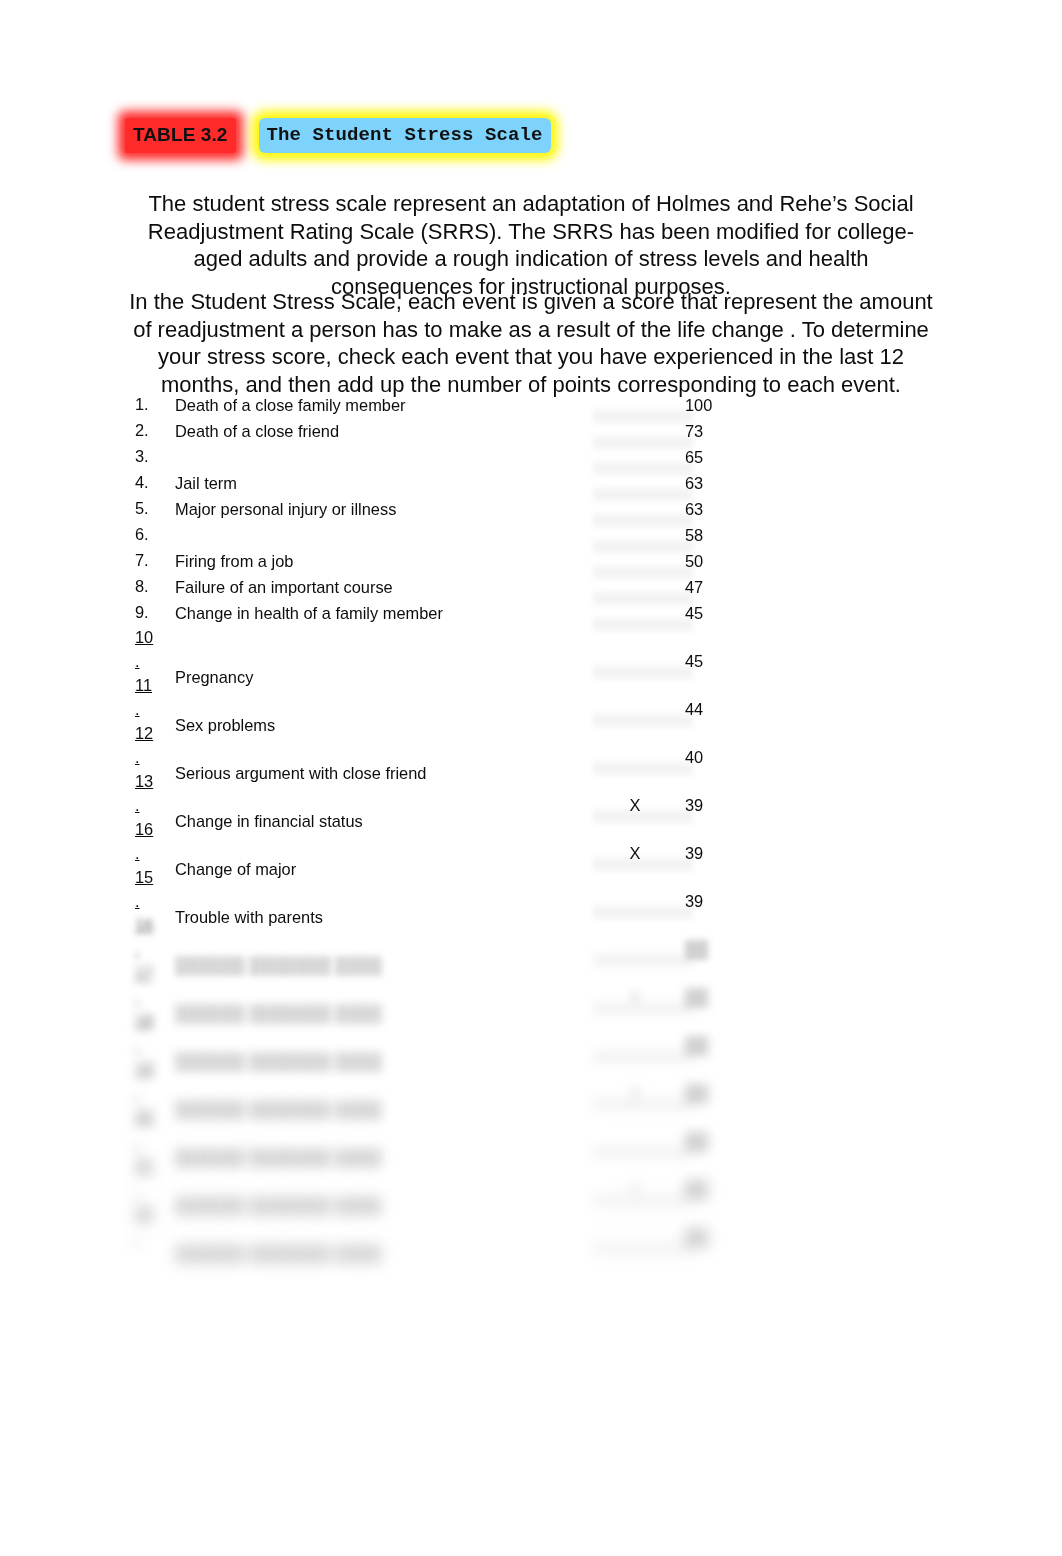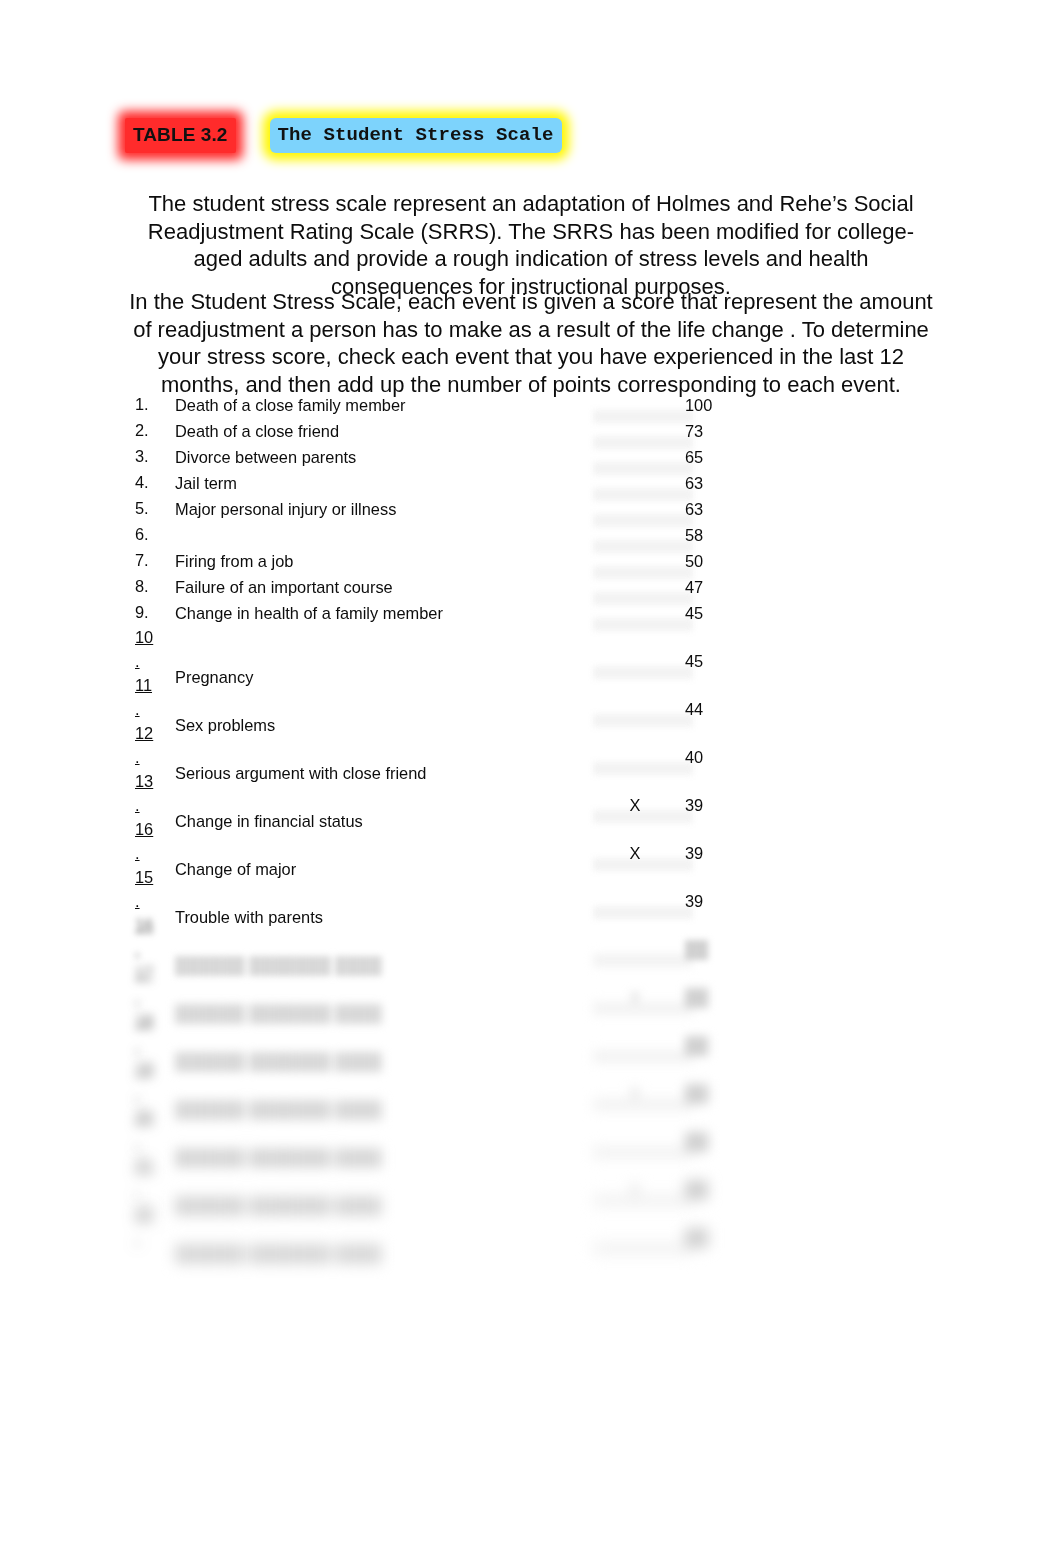--- a/index.html
+++ b/index.html
@@ -25,21 +25,21 @@
   }
 
   
   .title-row {
     position: absolute;
     left: 125px;
     top: 118px;
     height: 34px;
     display: flex;
     align-items: center;
-    gap: 16px;
+    gap: 5px;
   }
   .hl {
     display: inline-block;
     font-size: 19px;
     font-weight: 600;
     letter-spacing: 0.1px;
     line-height: 30px;
     padding: 2px 8px 3px 8px;
     color: #111;
     white-space: nowrap;
@@ -174,21 +174,20 @@
       </div>
       <div class="row">
         <span class="num">2.</span>
         <span class="label">Death of a close friend</span>
         <span class="blank"></span>
         <span class="mark"></span>
         <span class="score">73</span>
       </div>
       <div class="row">
         <span class="num">3.</span>
-        <span class="label">Divorce between parents</span>
         <span class="blank"></span>
         <span class="mark"></span>
         <span class="score">65</span>
       </div>
       <div class="row">
         <span class="num">4.</span>
         <span class="label">Jail term</span>
         <span class="blank"></span>
         <span class="mark"></span>
         <span class="score">63</span>

